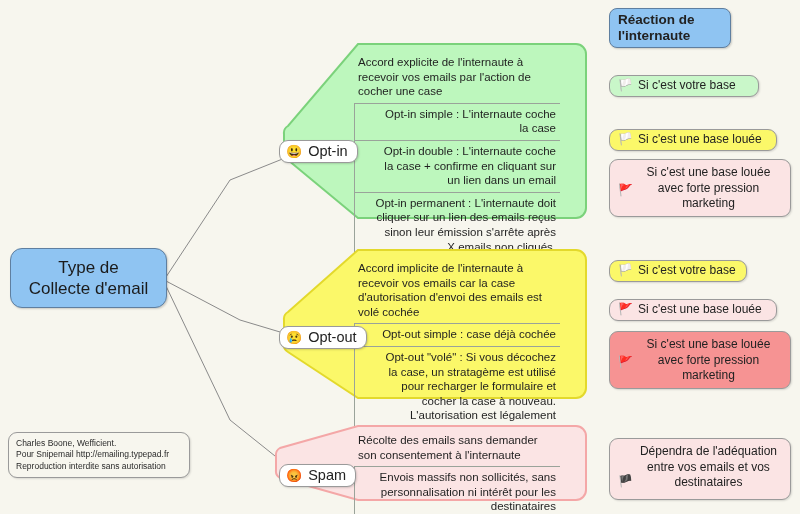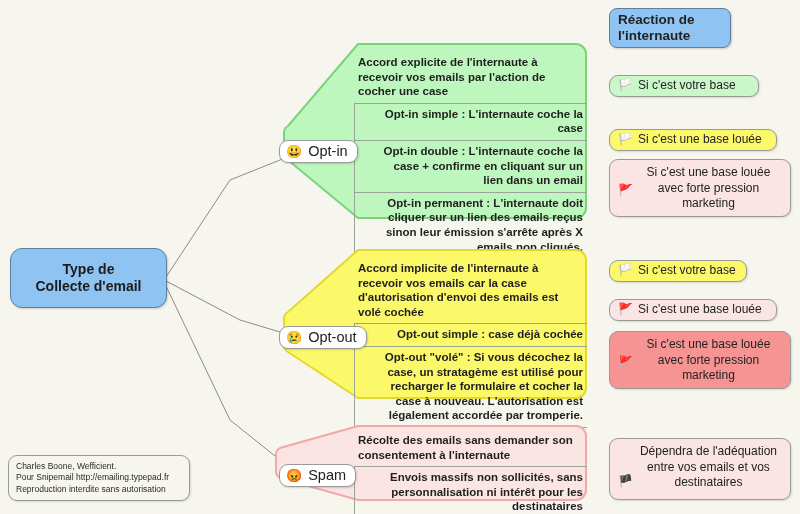--- a/index.html
+++ b/index.html
@@ -17,38 +17,37 @@
   
   .root-node{
     position:absolute;
     left:10px;top:248px;width:155px;height:58px;
     background:#8fc4f2;
     border:1px solid #5f7fa0;
     border-radius:12px;
     box-shadow:1px 1px 2px rgba(0,0,0,.18);
     display:flex;align-items:center;justify-content:center;
     text-align:center;
-    font-weight:bold;font-size:14px;line-height:1.25;
+    font-weight:normal;font-size:17px;line-height:1.25;
     color:#1b1b1b;
   }
 
   
   .branch{
     position:absolute;
     box-sizing:border-box;
   }
   .branch .shape{
     position:absolute;inset:0;
   }
   .branch-content{
     position:absolute;
     left:96px;
     top:10px;
-    right:1px;
-    font-weight:bold;
+    right:28px;
   }
 
   
   .node-pill{
     position:absolute;
     background:#ffffff;
     border:1px solid #9a9a9a;
     border-radius:9px;
     box-shadow:1px 1px 2px rgba(0,0,0,.15);
     padding:2px 9px 3px 6px;
@@ -98,21 +97,21 @@
   .rc-box .emoji{font-size:12px;margin-right:5px;display:inline-block;}
   .rc-box.multiline{
     display:block;padding:5px 10px 6px 8px;text-align:center;
   }
   .rc-box.multiline .emoji{
     float:left;margin-top:18px;margin-right:4px;
   }
 
   
   .credits{
-    position:absolute;left:8px;top:455px;width:182px;
+    position:absolute;left:8px;top:432px;width:182px;
     background:#f7f6ee;
     border:1px solid #9a9a9a;border-radius:9px;
     box-shadow:1px 1px 2px rgba(0,0,0,.12);
     padding:5px 7px;box-sizing:border-box;
     font-size:8.5px;line-height:1.35;color:#2a2a2a;
   }
 </style>
 </head>
 <body>
 

